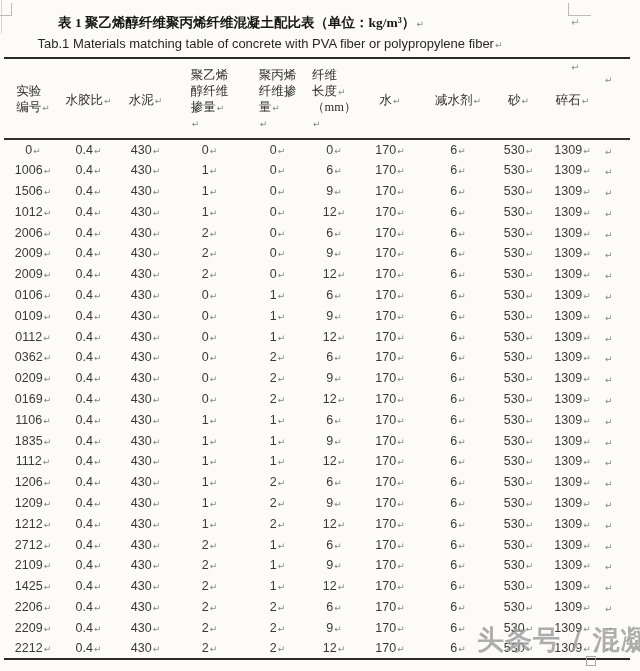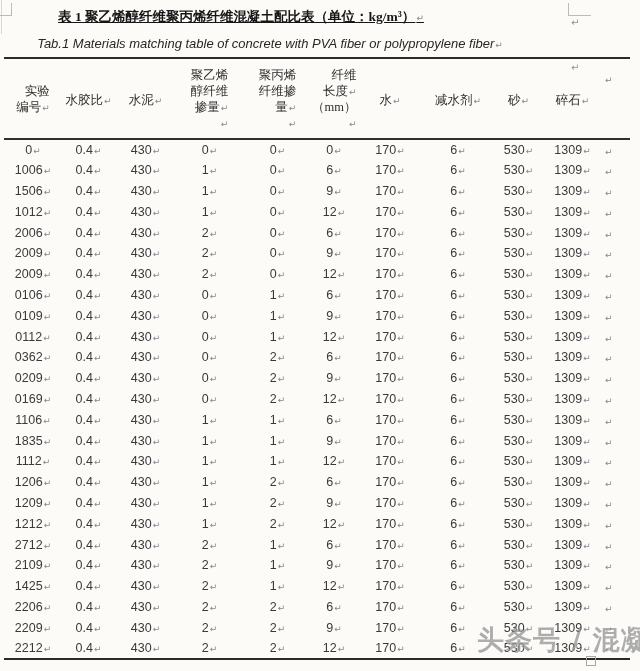--- a/index.html
+++ b/index.html
@@ -6,38 +6,38 @@
   body{
     width:640px;height:671px;position:relative;overflow:hidden;
     background:#fcfbf8;
     font-family:"Liberation Sans","DejaVu Sans",sans-serif;
     -webkit-font-smoothing:antialiased;
   }
   .crop-tl{position:absolute;left:0;top:3px;width:11px;height:12px;
     border-right:1px solid #bcbcb4;border-bottom:1px solid #bcbcb4;}
   .crop-tr{position:absolute;left:568px;top:3px;width:22px;height:12px;
     border-left:1px solid #bcbcb4;border-bottom:1px solid #bcbcb4;}
-  .doc-title{position:absolute;top:8px;left:0;width:482px;text-align:center;
+  .doc-title{position:absolute;top:14px;left:0;width:482px;text-align:center;
     font-family:"Liberation Serif","DejaVu Serif",serif;font-weight:bold;
-    font-size:13.5px;color:#161616;white-space:nowrap;text-decoration:underline;}
+    font-size:13.5px;color:#161616;white-space:nowrap;}
   .doc-subtitle{position:absolute;top:36px;left:0;width:540px;text-align:center;
-    font-size:13px;color:#272727;white-space:nowrap;font-style:italic;}
+    font-size:13px;color:#272727;white-space:nowrap;}
   .m{font-size:9px;color:#7e8892;margin-left:1px;
      font-family:"DejaVu Sans",sans-serif;font-weight:normal;}
   .pm{position:absolute;font-size:10px;color:#8a929b;}
   .pm1{left:571px;top:17px;}
   .pm2{left:571px;top:62px;}
   table.mix{position:absolute;left:4px;top:57px;width:626px;
     border-collapse:collapse;table-layout:fixed;
     border-top:2px solid #2a2a2a;border-bottom:2px solid #2a2a2a;}
   thead tr{height:81px;border-bottom:2px solid #303030;}
   tbody tr{height:20.8px;}
   th,td{padding:0;margin:0;font-weight:normal;overflow:hidden;}
   th{vertical-align:middle;text-align:center;}
-  .hwrap{white-space:pre-line;display:inline-block;text-align:right;
+  .hwrap{white-space:pre-line;display:inline-block;text-align:left;
     font-family:"Liberation Serif","DejaVu Serif",serif;
     font-size:12.5px;line-height:1.28;color:#2d2d2d;}
   td.dcell{text-align:center;font-size:12.5px;color:#3a3a3a;vertical-align:middle;}
   td.dcell .val{font-family:"Liberation Sans","DejaVu Sans",sans-serif;}
   th.rowmark{vertical-align:top;text-align:left;padding:10px 0 0 4px;}
   td.rowmark{text-align:left;padding-left:4px;vertical-align:middle;}
   .watermark{position:absolute;left:477px;top:622px;white-space:nowrap;
     font-size:27px;font-weight:bold;letter-spacing:1px;
     font-family:"DejaVu Sans","Liberation Sans",sans-serif;
     color:rgba(116,116,116,0.58);

